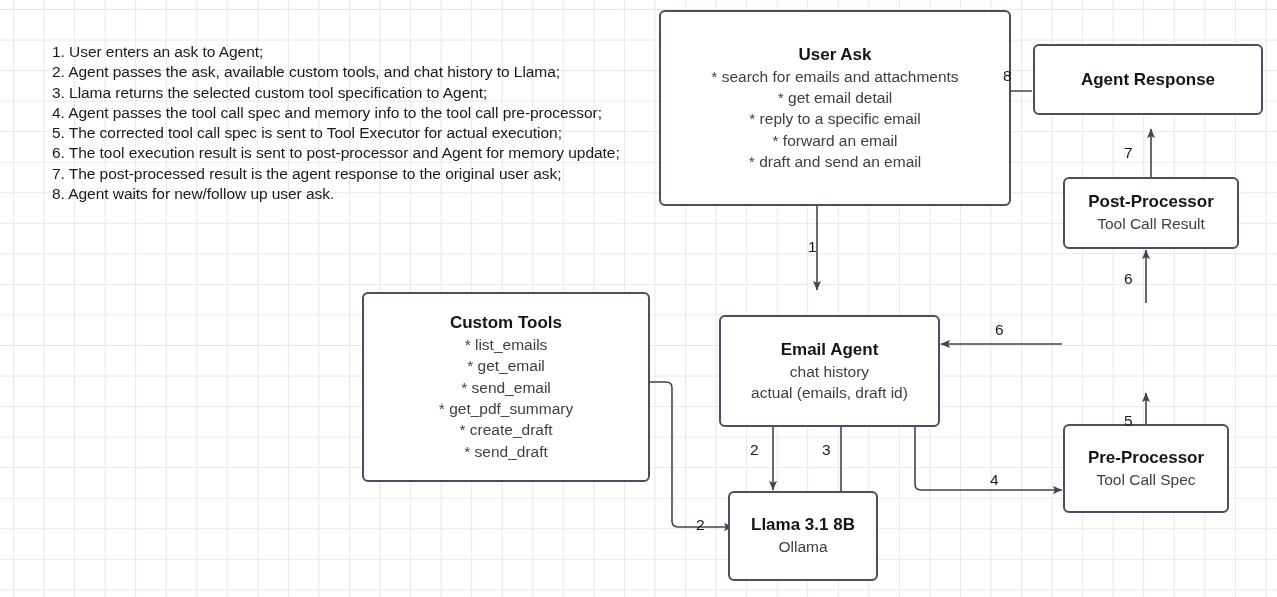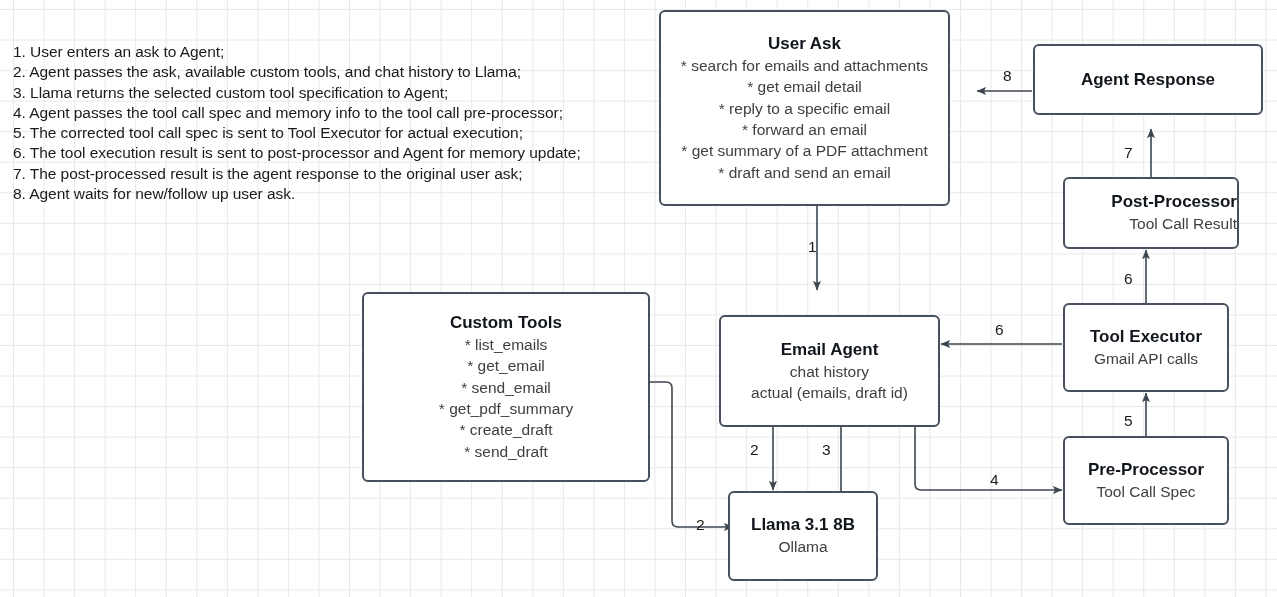--- a/index.html
+++ b/index.html
@@ -34,20 +34,21 @@
     left: 13px;
     top: 42px;
     width: 640px;
   }
   #legend .legend-line {
     font-size: 15.5px;
     line-height: 20.3px;
     color: #1a1a1a;
     white-space: nowrap;
     letter-spacing: -0.05px;
+    margin-left: 39px;
   }
 
   
   .node {
     position: absolute;
     box-sizing: border-box;
     background: #ffffff;
     border: 2px solid #47505e;
     border-radius: 6px;
     display: flex;
@@ -68,25 +69,25 @@
     font-weight: normal;
     color: #404040;
     line-height: 21.3px;
     white-space: nowrap;
   }
   .node .n-list {
     display: block;
   }
 
   
-  #node-user-ask      { left: 659px;  top: 10px;  width: 291px; height: 196px; }
+  #node-user-ask      { left: 659px;  top: 10px;  width: 352px; height: 196px; }
   #node-agent-response{ left: 1033px; top: 44px;  width: 230px; height: 71px;  }
-  #node-post-processor{ left: 1063px; top: 177px; width: 176px; height: 72px; align-items: flex-end;  }
+  #node-post-processor{ left: 1063px; top: 177px; width: 176px; height: 72px;  }
   #node-tool-executor { left: 1063px; top: 303px; width: 166px; height: 89px;  }
-  #node-pre-processor { left: 1063px; top: 436px; width: 166px; height: 89px;  }
+  #node-pre-processor { left: 1063px; top: 424px; width: 166px; height: 89px;  }
   #node-custom-tools  { left: 362px;  top: 292px; width: 288px; height: 190px; }
   #node-email-agent   { left: 719px;  top: 291px; width: 221px; height: 112px; margin-top: 24px; }
   #node-llama         { left: 728px;  top: 491px; width: 150px; height: 90px;  }
 
   
   #edges {
     position: absolute;
     left: 0;
     top: 0;
     width: 1277px;
@@ -189,37 +190,32 @@
     <div class="legend-line">7. The post-processed result is the agent response to the original user ask;</div>
     <div class="legend-line">8. Agent waits for new/follow up user ask.</div>
   </div>
 
   <div class="node" id="node-user-ask">
     <div class="n-title">User Ask</div>
     <div class="n-sub n-list">* search for emails and attachments</div>
     <div class="n-sub n-list">* get email detail</div>
     <div class="n-sub n-list">* reply to a specific email</div>
     <div class="n-sub n-list">* forward an email</div>
-    <div class="n-sub n-list">* get summary of a PDF attachment</div>
     <div class="n-sub n-list">* draft and send an email</div>
   </div>
 
   <div class="node" id="node-agent-response">
     <div class="n-title">Agent Response</div>
   </div>
 
   <div class="node" id="node-post-processor">
     <div class="n-title">Post-Processor</div>
     <div class="n-sub">Tool Call Result</div>
   </div>
 
-  <div class="node" id="node-tool-executor">
-    <div class="n-title">Tool Executor</div>
-    <div class="n-sub">Gmail API calls</div>
-  </div>
 
   <div class="node" id="node-pre-processor">
     <div class="n-title">Pre-Processor</div>
     <div class="n-sub">Tool Call Spec</div>
   </div>
 
   <div class="node" id="node-custom-tools">
     <div class="n-title">Custom Tools</div>
     <div class="n-sub n-list">* list_emails</div>
     <div class="n-sub n-list">* get_email</div>

